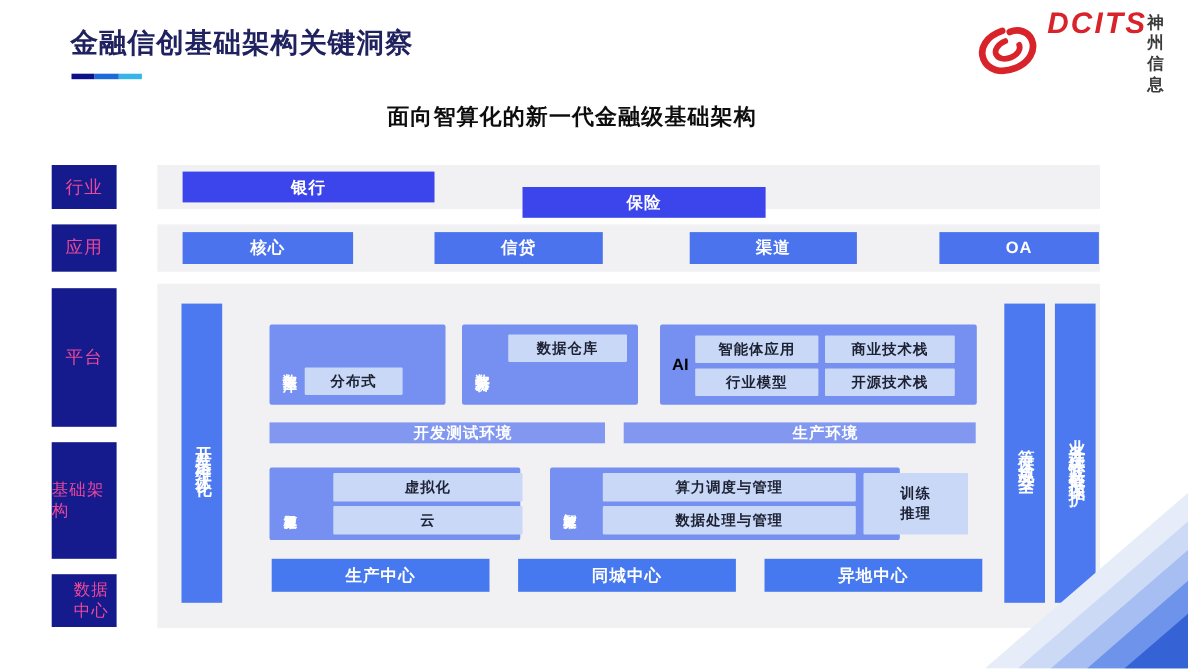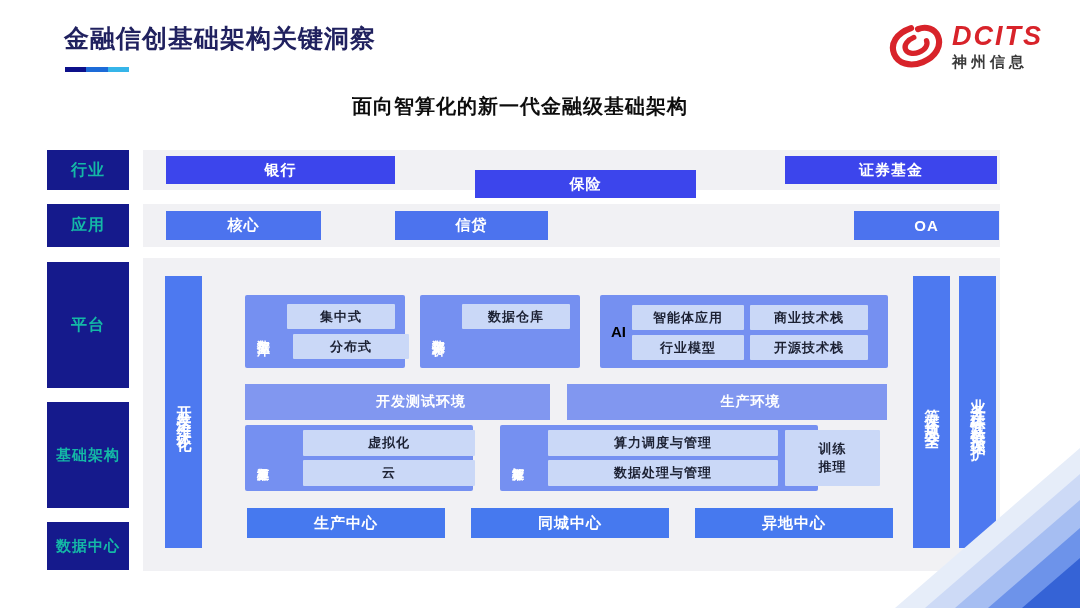--- a/index.html
+++ b/index.html
@@ -19,43 +19,43 @@
     font-size: 25px; font-weight: bold; color: #20215f;
     letter-spacing: 1px;
   }
   .underline { left: 65px; top: 67px; width: 64px; height: 5px; display: flex; }
   .underline span { flex: 1; height: 100%; }
   .u1 { background: #0d108a; }
   .u2 { background: #1d6bd8; }
   .u3 { background: #36b5e9; }
 
   .logo { left: 888px; top: 16px; width: 176px; height: 62px; display: flex; align-items: center; gap: 8px; }
-  .logo-texts { display: flex; flex-direction: column; align-items: flex-start; }
+  .logo-texts { display: flex; flex-direction: row; align-items: flex-start; }
   .brand { font-size: 27px; font-weight: bold; font-style: italic; color: #d8232a; letter-spacing: 2px; line-height: 1; }
   .brand-cn { font-size: 15px; font-weight: bold; color: #3a3a3a; letter-spacing: 4px; margin-top: 3px; }
 
   .subtitle {
     left: 140px; top: 93px; width: 760px;
     text-align: center; font-size: 20px; font-weight: bold; color: #0d0d0d;
     letter-spacing: 1px;
   }
 
   
   .side {
-    left: 47px; width: 82px;
-    background: #151a8c; color: #14b8a6;
-    font-weight: bold; font-size: 16px;
+    left: 47px; width: 59px;
+    background: #151a8c; color: #ec4899;
+    font-weight: normal; font-size: 16px;
     display: flex; align-items: center; justify-content: center;
     letter-spacing: 1px;
   }
   .side-industry    { top: 150px; height: 40px; }
   .side-application { top: 204px; height: 43px; }
   .side-platform    { top: 262px; height: 126px; }
   .side-infra       { top: 402px; height: 106px; font-size: 15px; }
-  .side-dc          { top: 522px; height: 48px; font-size: 15px; }
+  .side-dc          { top: 522px; height: 48px; font-size: 15px; padding-left: 20px; }
 
   
   .strip { left: 143px; width: 857px; background: #f1f1f4; }
   .strip1 { top: 150px; height: 40px; }
   .strip2 { top: 204px; height: 43px; }
   .panel  { top: 258px; height: 313px; }
 
   
   .btn {
     display: flex; align-items: center; justify-content: center;
@@ -110,35 +110,35 @@
 
   .ibox {
     position: absolute;
     background: #cad8f7; color: #1c2133;
     display: flex; align-items: center; justify-content: center;
     font-size: 13px; font-weight: bold; letter-spacing: 1px;
     border-radius: 1px;
   }
   
   .ib-a { left: 42px; top: 9px;  width: 108px; height: 25px; }
-  .ib-b { left: 48px; top: 39px; width: 116px; height: 25px; }
+  .ib-b { left: 32px; top: 39px; width: 89px; height: 25px; }
   
   .ib-ai1 { left: 32px;  top: 10px; width: 112px; height: 25px; }
   .ib-ai2 { left: 150px; top: 10px; width: 118px; height: 25px; }
   .ib-ai3 { left: 32px;  top: 40px; width: 112px; height: 25px; }
   .ib-ai4 { left: 150px; top: 40px; width: 118px; height: 25px; }
 
   
-  .env { top: 384px; height: 36px; background: #8197f0; font-size: 14px; padding-left: 47px; }
+  .env { top: 384px; height: 19px; background: #8197f0; font-size: 14px; padding-left: 47px; }
   .env-devtest { left: 245px; width: 305px; }
   .env-prod { left: 567px; width: 320px; }
 
   
   .g-row2 { top: 425px; height: 66px; }
-  .g-general { left: 245px; width: 228px; }
+  .g-general { left: 245px; width: 228px; font-family: Liberation Mono, monospace; }
   .g-aicomp  { left: 500px; width: 318px; }
   .g-row2 .g-label .vtext { font-size: 12px; letter-spacing: 0; }
   .ib-g1 { left: 58px; top: 5px;  width: 172px; height: 26px; }
   .ib-g2 { left: 58px; top: 35px; width: 172px; height: 26px; }
   .ib-s1 { left: 48px; top: 5px;  width: 230px; height: 26px; }
   .ib-s2 { left: 48px; top: 35px; width: 230px; height: 26px; }
   .ib-ti { left: 285px; top: 5px; width: 95px; height: 56px; white-space: pre-line; text-align: center; line-height: 1.4; }
 
   
   .dc { top: 508px; height: 30px; background: #4679ef; font-size: 15px; }
@@ -191,41 +191,40 @@
   <div class="abs strip panel"></div>
 
   <div class="abs side side-industry">行业</div>
   <div class="abs side side-application">应用</div>
   <div class="abs side side-platform">平台</div>
   <div class="abs side side-infra">基础架构</div>
   <div class="abs side side-dc">数据中心</div>
 
   <div class="abs btn row1 b-bank">银行</div>
   <div class="abs btn row1 b-insurance">保险</div>
-  <div class="abs btn row1 b-securities">证券基金</div>
 
   <div class="abs btn row2 b-core">核心</div>
   <div class="abs btn row2 b-credit">信贷</div>
+  <div class="abs btn row2 b-channel">渠道</div>
   <div class="abs btn row2 b-oa">OA</div>
 
   <div class="abs vbar bar-devops">
     <span class="vtext">开发运维一体化</span>
   </div>
   <div class="abs vbar bar-security">
     <span class="vtext">等保合规安全</span>
   </div>
   <div class="abs vbar bar-continuity">
     <span class="vtext">业务连续性及数据保护</span>
   </div>
 
   <div class="abs group g-row1 g-db">
     <span class="g-label">
       <span class="vtext">数据库</span>
     </span>
-    <div class="ibox ib-a">集中式</div>
     <div class="ibox ib-b">分布式</div>
   </div>
 
   <div class="abs group g-row1 g-analytics">
     <span class="g-label">
       <span class="vtext">数据分析</span>
     </span>
     <div class="ibox ib-a">数据仓库</div>
   </div>
 

